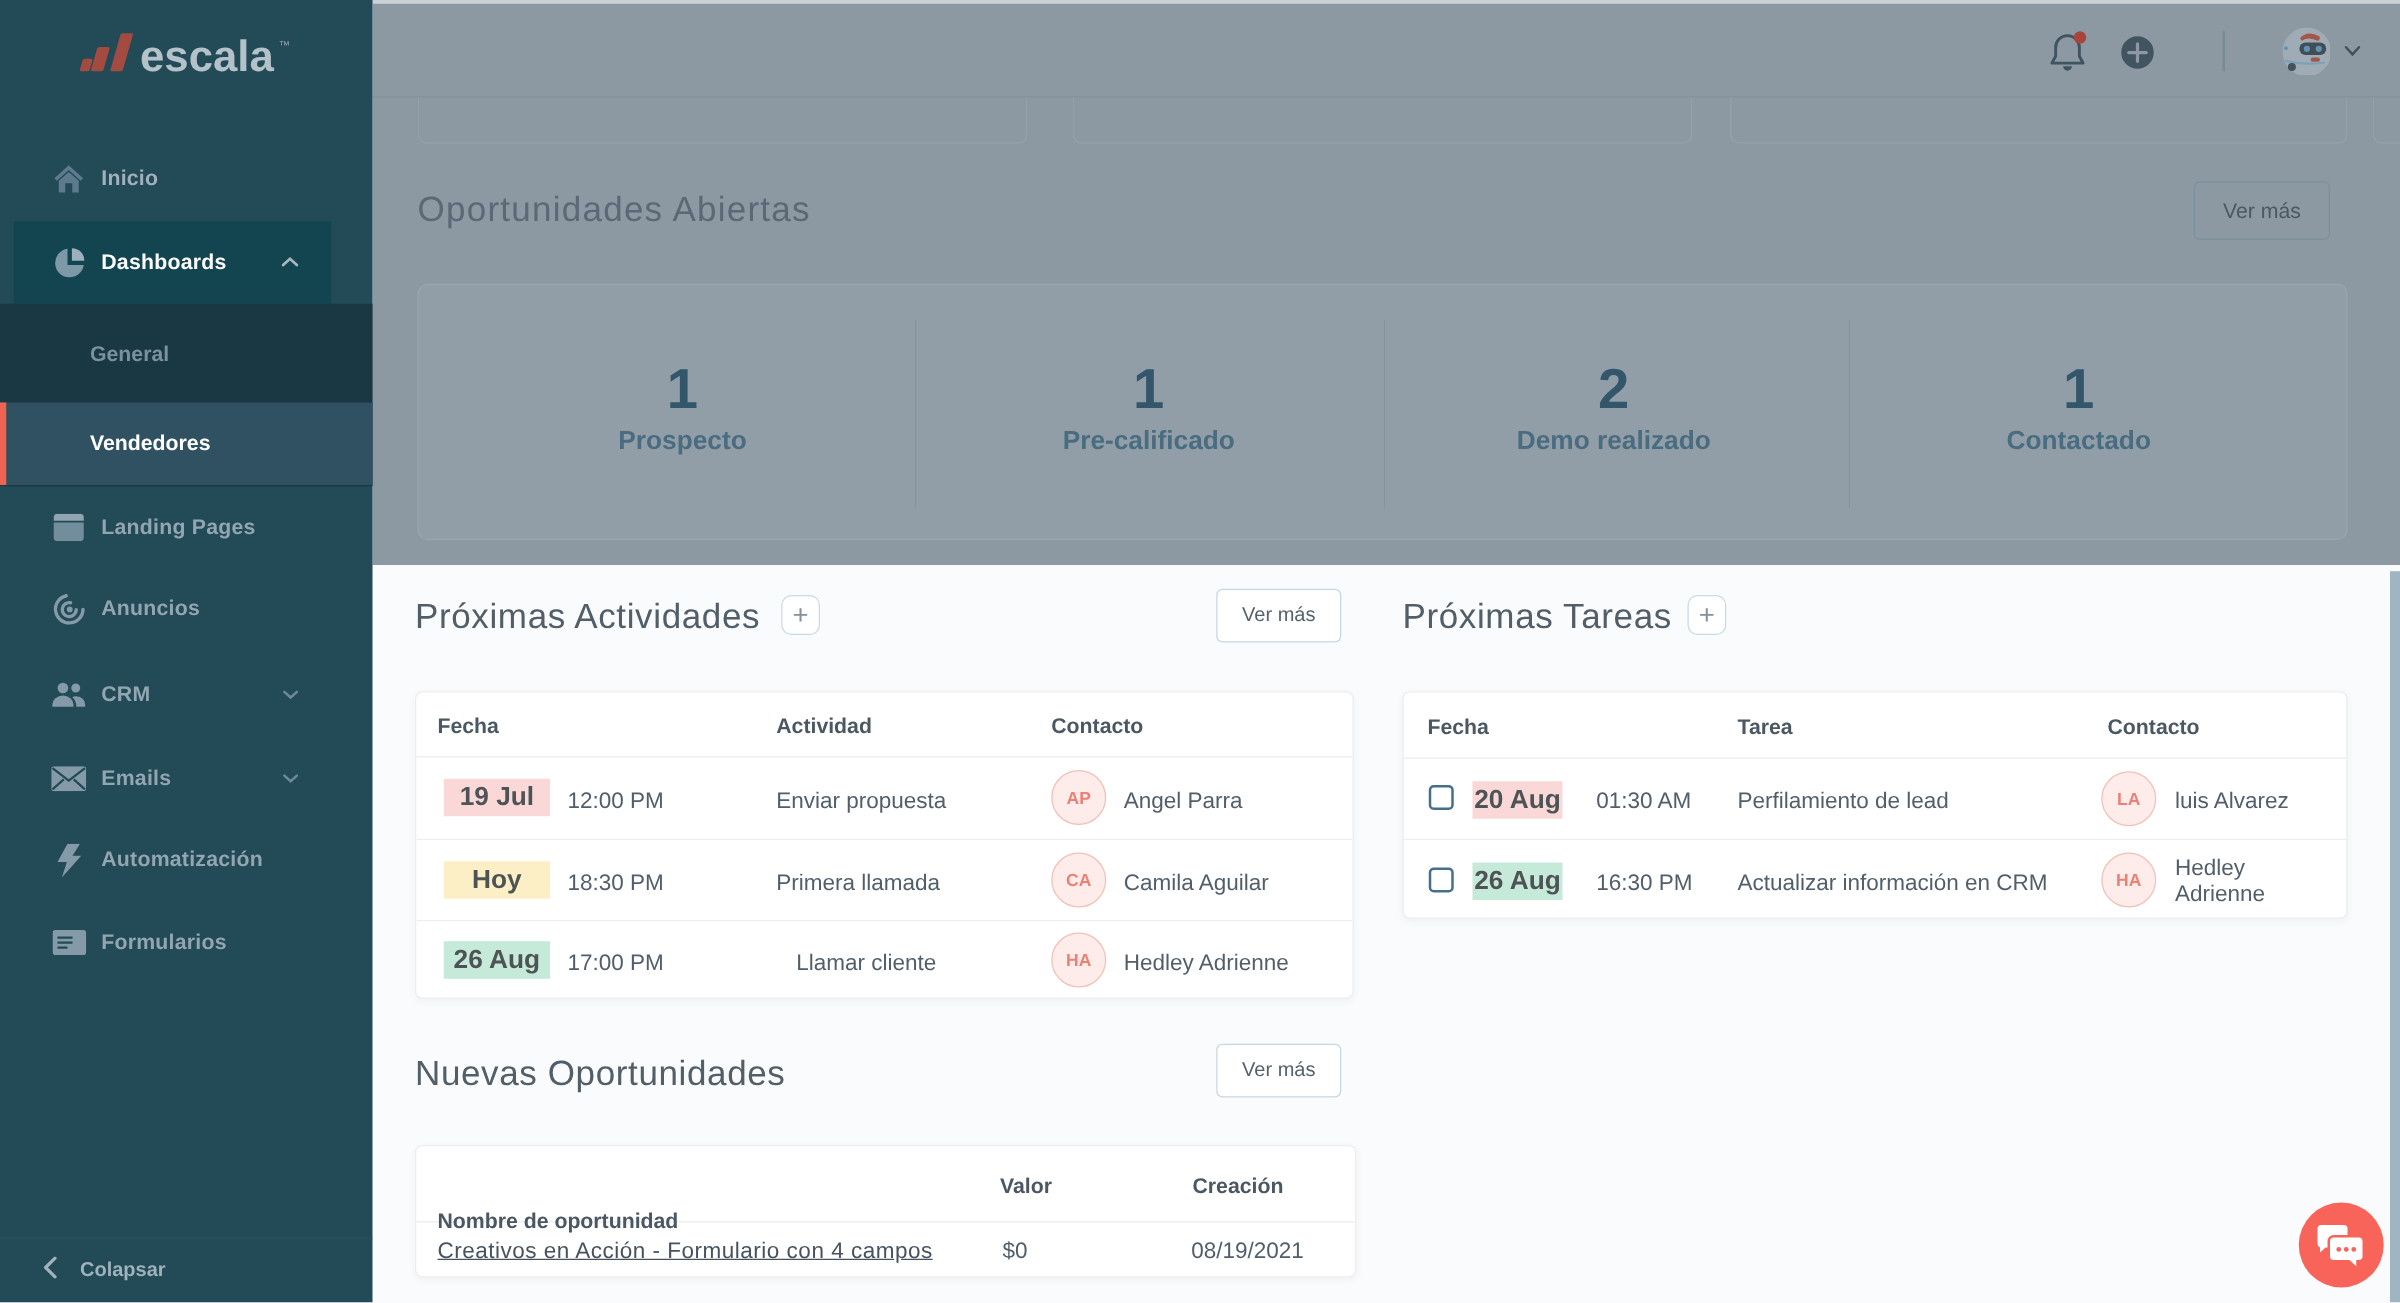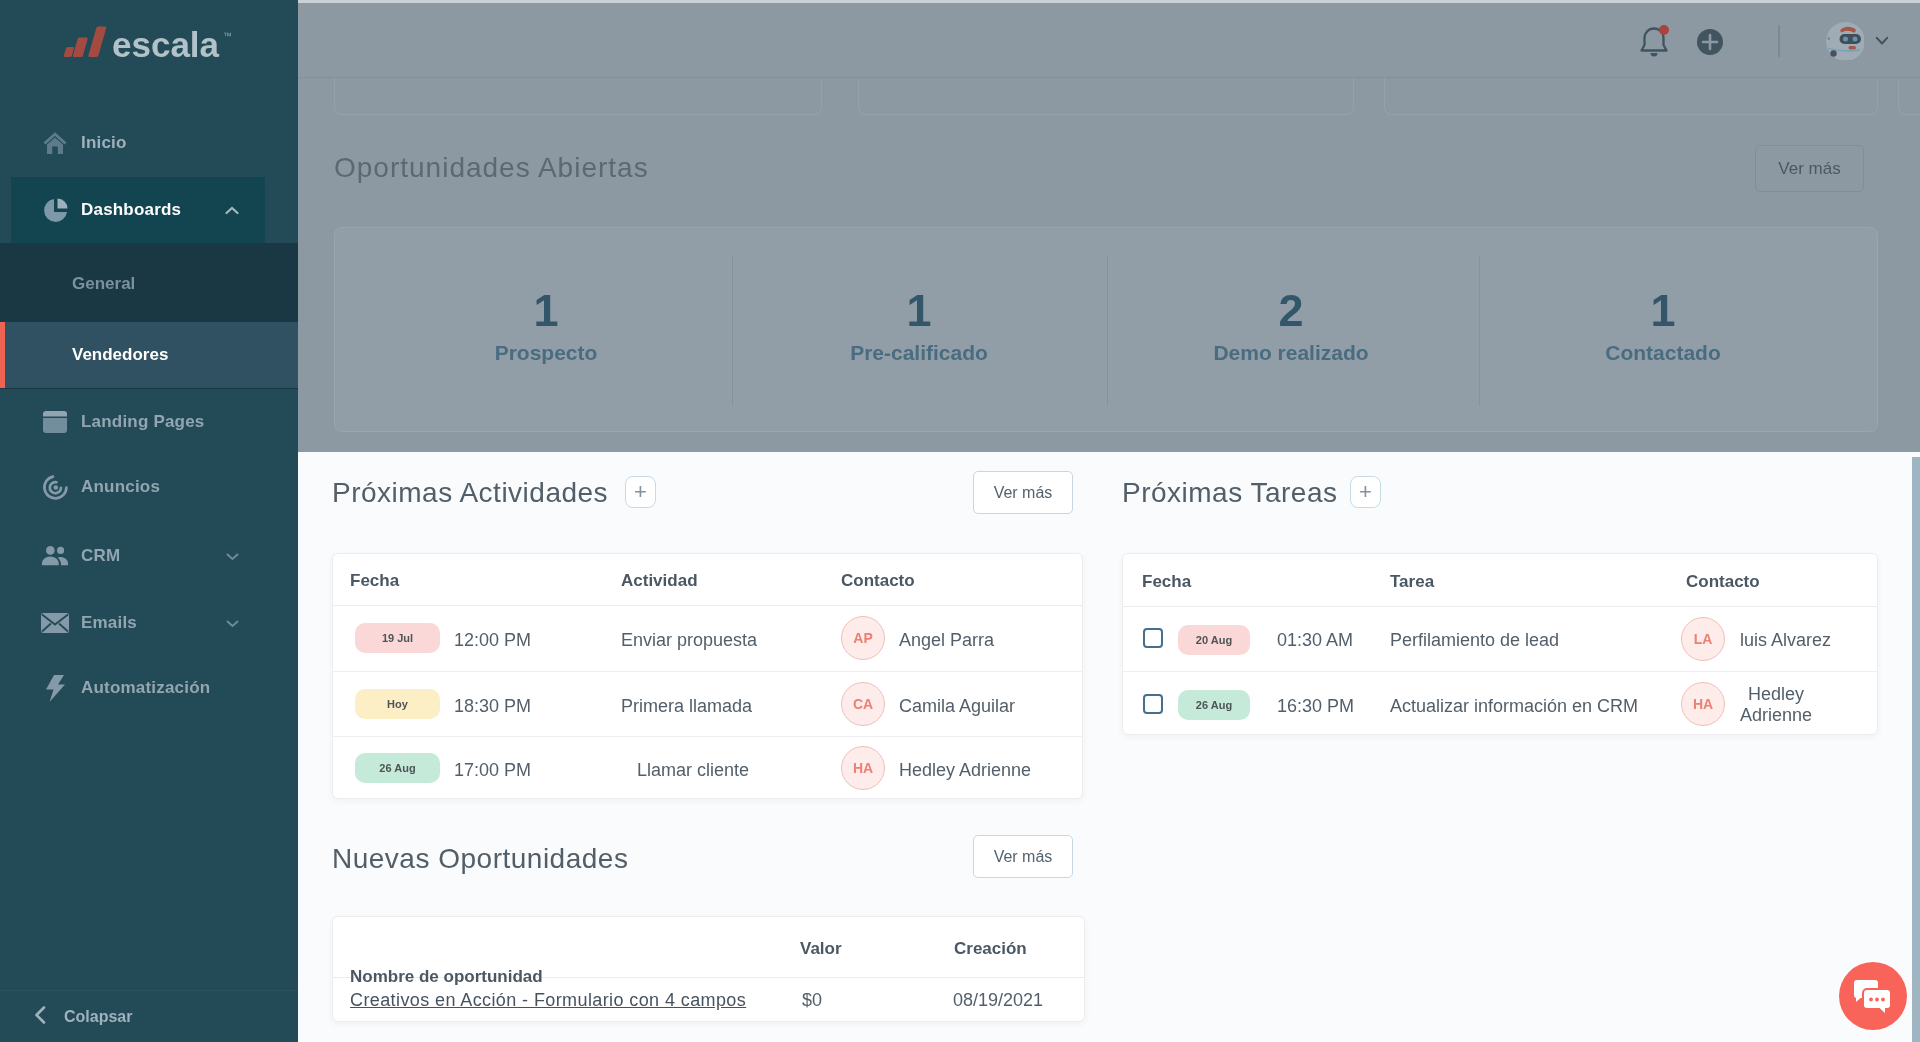--- a/index.html
+++ b/index.html
@@ -47,22 +47,22 @@
 
   
   .content { position:absolute; left:298px; top:452px; width:1622px; height:590px; background:#fafbfc; z-index:5; }
   .h2 { position:absolute; font-size:28px; color:#525e68; letter-spacing:.5px; }
   .plusbtn { position:absolute; width:31px; height:32px; background:#fff; border:1px solid #c7dbe6; border-radius:8px; color:#84909a; font-size:22px; font-weight:400; display:flex; align-items:center; justify-content:center; }
   .vermas { position:absolute; width:100px; height:43px; background:#fff; border:1px solid #c6d7e1; border-radius:5px; color:#54626d; font-size:16px; display:flex; align-items:center; justify-content:center; }
   .card { position:absolute; background:#fff; border:1px solid #ededef; border-radius:6px; box-shadow:0 2px 6px rgba(45,62,80,.05); }
   .thead { position:absolute; left:0; top:0; width:100%; border-bottom:1px solid #ececec; }
   .th { position:absolute; font-size:17px; font-weight:700; color:#4b5863; }
   .trow { position:absolute; left:0; width:100%; }
-  .rowline { border-top:1px solid #efeff1;text-align:center; }
-  .badge { position:absolute; height:30px; border-radius:10px; font-size:11px; font-weight:700; color:#4e5455; display:flex; align-items:center; justify-content:center; }
+  .rowline { border-top:1px solid #efeff1; }
+  .badge { position:absolute; height:30px; border-radius:0; font-size:21px; font-weight:700; color:#4e5455; display:flex; align-items:center; justify-content:center; }
   .b-pink { background:#fbd8d8; }
   .b-yellow { background:#fcefc6; }
   .b-mint { background:#c5ead9; }
   .cell { position:absolute; font-size:18px; color:#525f6a; }
   .avatar { position:absolute; width:44px; height:44px; border-radius:50%; background:#fdecea; border:1px solid #f2bfb9; color:#ec8074; font-size:14px; font-weight:700; display:flex; align-items:center; justify-content:center; }
   .checkbox { position:absolute; width:20px; height:20px; border:2px solid #44708e; border-radius:4px; background:#fff; }
   .link { font-size:18px; color:#46535f; text-decoration:underline; letter-spacing:.4px; }
 
   
   .scrollthumb { position:absolute; right:0; top:457px; width:8px; height:585px; background:#9fb5c2; z-index:40; }
@@ -162,20 +162,33 @@
             <path d="M1.5 1.5 L6.5 6 L11.5 1.5" fill="none" stroke="#6e8a98" stroke-width="2" stroke-linecap="round"></path>
           </svg></span>
       </div>
     <div class="nav-item" style="top:655px;">
         <span class="nicon">
           <svg width="22" height="27" viewBox="0 0 22 27">
             <path d="M10 0 L20 0 L14 9.5 L21 9.5 L5.5 27 L9.5 14.5 L2 14.5 Z" fill="#849aa8"></path>
           </svg>
         </span>
         <span class="nlabel">Automatización</span>
+      </div>
+    <div class="nav-item" style="top:721px;">
+        <span class="nicon">
+          <svg width="27" height="20" viewBox="0 0 27 20">
+            <rect x="0" y="0" width="27" height="20" rx="2.5" fill="#849aa8"></rect>
+            <g stroke="#234a57" stroke-width="1.8">
+              <path d="M4 6 h12"></path>
+              <path d="M4 10 h12"></path>
+              <path d="M4 14 h8"></path>
+            </g>
+          </svg>
+        </span>
+        <span class="nlabel">Formularios</span>
       </div>
     <div class="collapse-row">
         <span style="position:absolute;left:34px;"><svg width="12" height="18" viewBox="0 0 12 18">
             <path d="M10 1.5 L2.5 9 L10 16.5" fill="none" stroke="#9fb2bd" stroke-width="2.6" stroke-linecap="round" stroke-linejoin="round"></path>
           </svg></span>
         <span class="nlabel">Colapsar</span>
       </div>
   </aside>
 
   <div class="topzone">

